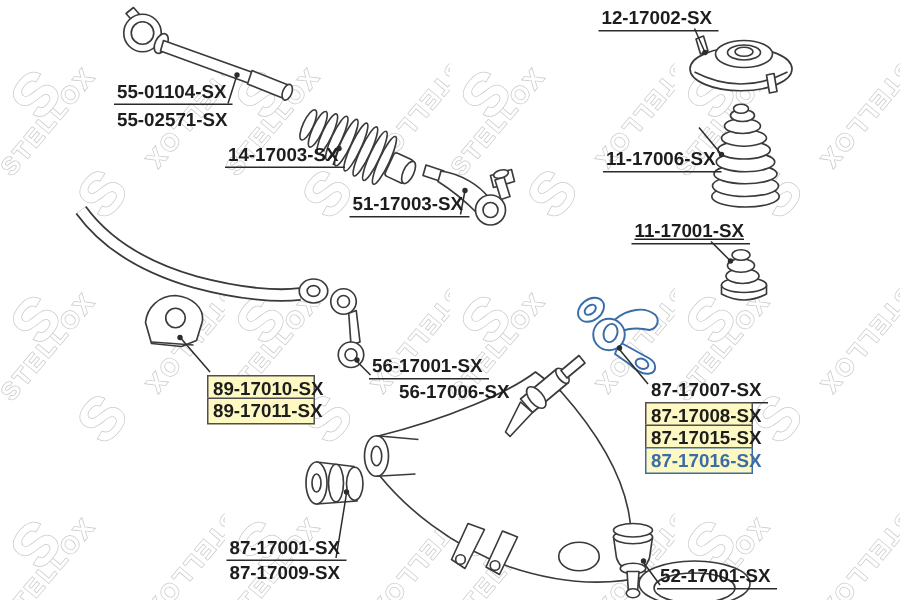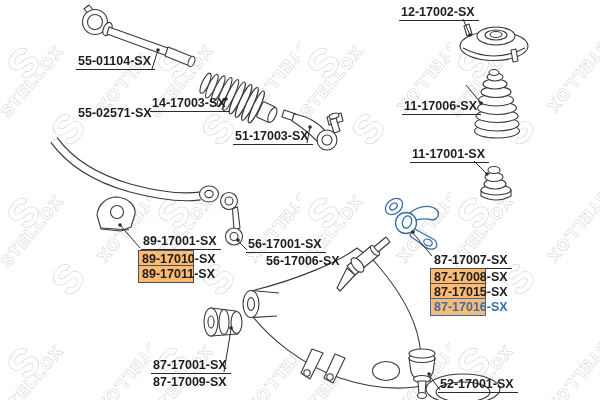--- a/index.html
+++ b/index.html
@@ -4,21 +4,21 @@
 <style>
   html,body{margin:0;padding:0;}
   body{width:600px;height:400px;overflow:hidden;background:#ffffff;position:relative;
        font-family:"Liberation Sans",sans-serif;}
   #stage{position:absolute;left:0;top:0;width:600px;height:400px;}
   svg{position:absolute;left:0;top:0;}
   .lbl{position:absolute;font:700 12.5px "Liberation Sans",sans-serif;color:#1d1d1d;
        white-space:nowrap;line-height:14px;}
   .u{border-bottom:1.2px solid #2b2b2b;padding:0 4px 1px 2px;}
   .plain{padding:0 4px 1px 2px;}
-  .bx{border:1.1px solid #4f4f4f;background:#fdba74;padding:1px 3px 1px 3px;width:56px;
+  .bx{border:1.1px solid #4f4f4f;background:#fef9c3;padding:1px 3px 1px 3px;width:72px;
       box-sizing:border-box;}
   .hl{border-color:#3a6da8;color:#3a6da8;}
 </style>
 </head>
 <body>
 
 <div id="stage">
 
 <svg width="600" height="400" viewBox="0 0 600 400">
   <defs>
@@ -191,30 +191,29 @@
     <path d="M432,256 L413,233" fill="none"></path> 
         <circle cx="413" cy="232" r="1.8" stroke="none"></circle>
     <path d="M224,372 L231,329" fill="none"></path> 
         <circle cx="231" cy="328" r="1.8" stroke="none"></circle>
     <path d="M440,390 L429,375" fill="none"></path> 
         <circle cx="429" cy="374" r="1.8" stroke="none"></circle>
   </g>
 </svg>
 
 <div class="lbl u" style="left:76px;top:54px;">55-01104-SX</div>
-<div class="lbl plain" style="left:76px;top:73px;margin-top:33px;">55-02571-SX</div>
+<div class="lbl plain" style="left:76px;top:73px;">55-02571-SX</div>
 
 <div class="lbl u" style="left:150px;top:96px;">14-17003-SX</div>
 <div class="lbl u" style="left:233px;top:129px;">51-17003-SX</div>
 
 <div class="lbl u" style="left:399px;top:5px;">12-17002-SX</div>
 <div class="lbl u" style="left:402px;top:71px;margin-top:28px;">11-17006-SX</div>
-<div class="lbl u" style="left:410px;top:147px;">11-17001-SX</div>
-
-<div class="lbl u" style="left:141px;top:234px;">89-17001-SX</div>
+<div class="lbl u" style="left:421px;top:147px;text-decoration:underline;">11-17001-SX</div>
+
 <div class="lbl bx" style="left:138px;top:250px;">89-17010-SX</div>
 <div class="lbl bx" style="left:138px;top:265px;text-align:center;">89-17011-SX</div>
 
 <div class="lbl u" style="left:246px;top:237px;">56-17001-SX</div>
 <div class="lbl plain" style="left:246px;top:254px;margin-left:18px;">56-17006-SX</div>
 
 <div class="lbl u" style="left:432px;top:253px;">87-17007-SX</div>
 <div class="lbl bx" style="left:430px;top:268px;">87-17008-SX</div>
 <div class="lbl bx" style="left:430px;top:283px;">87-17015-SX</div>
 <div class="lbl bx hl" style="left:430px;top:298px;">87-17016-SX</div>

